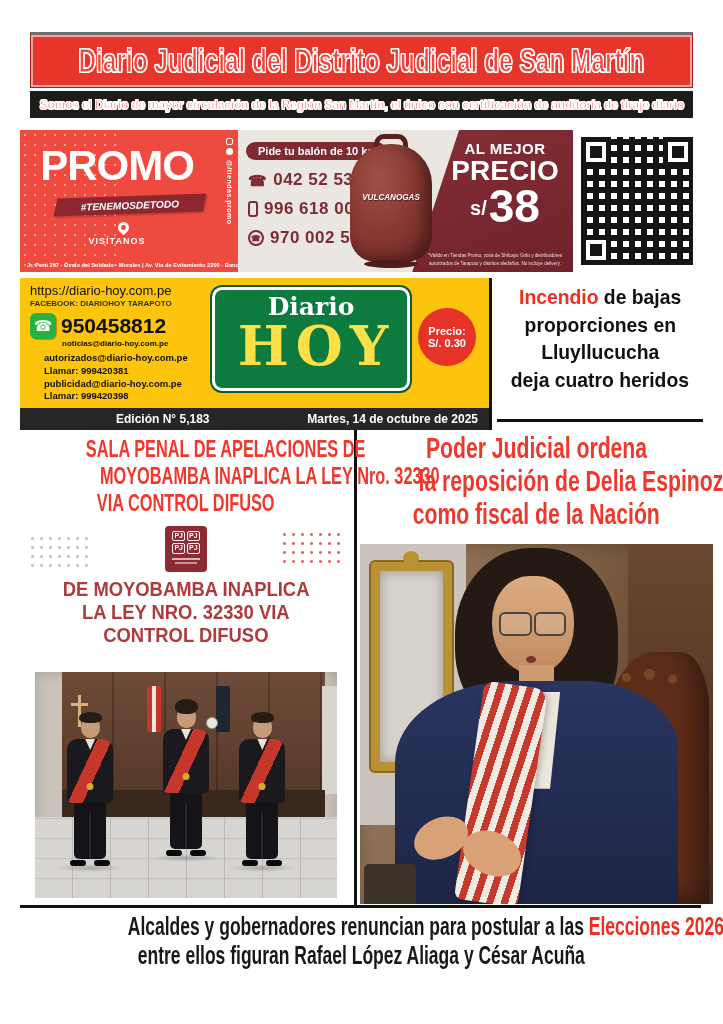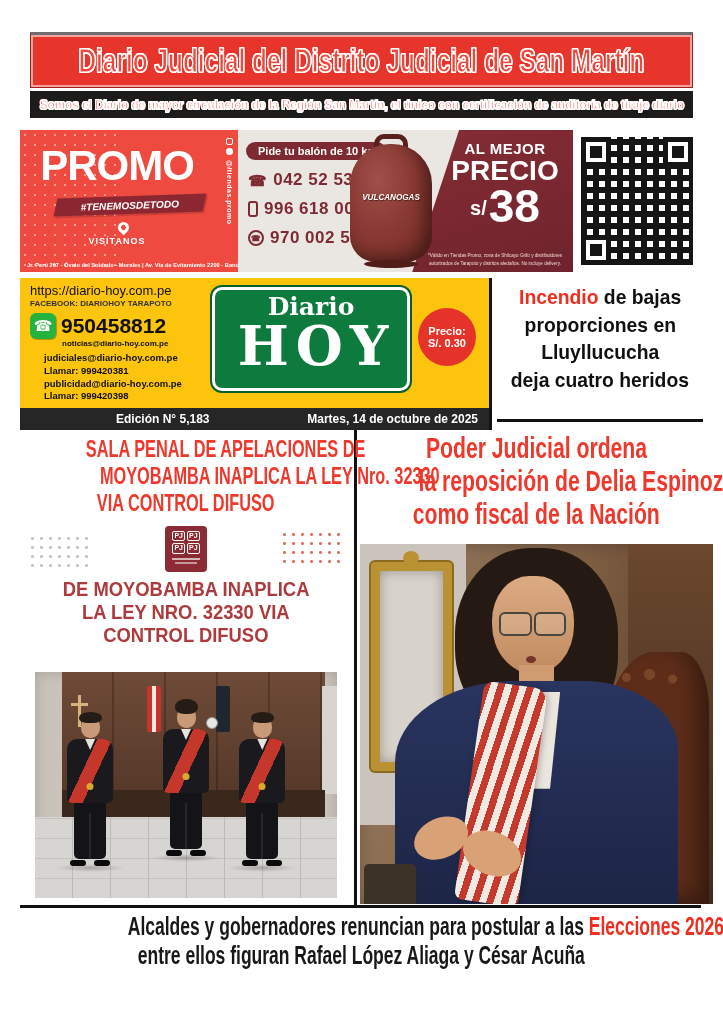--- a/index.html
+++ b/index.html
@@ -80,21 +80,21 @@
   .m-fb { font-size:8px; font-weight:bold; color:#333; margin-top:1px; }
   .wa-row { display:flex; align-items:center; gap:5px; margin-top:5px; }
   .wa-icon { width:26px; height:26px; background:#25b33d; border-radius:6px; display:flex; align-items:center; justify-content:center;
     color:#fff; font-size:15px; box-shadow:1px 1px 0 rgba(0,0,0,.25); }
   .wa-num { font-size:21px; font-weight:bold; }
   .m-newsmail { font-size:8px; font-weight:bold; margin:0 0 4px 32px; }
   .m-lines { font-size:9.5px; font-weight:bold; line-height:1.35; margin-left:14px; }
   .sign { position:absolute; left:192px; top:9px; width:198px; height:104px; background:#0d7a3e;
     border:3px solid #fff; border-radius:10px; box-shadow:0 0 0 2px #0a5c2f; display:flex; flex-direction:column; align-items:center; }
   .sign-top { font-family:"DejaVu Serif", serif; font-weight:bold; color:#fff; font-size:25px; margin-top:4px; line-height:1; }
-  .sign-main { font-family:"DejaVu Serif", serif; font-weight:bold; color:#ffffff; font-size:54px; letter-spacing:7px; line-height:1; margin-left:11px; }
+  .sign-main { font-family:"DejaVu Serif", serif; font-weight:bold; color:#fde047; font-size:54px; letter-spacing:7px; line-height:1; margin-left:11px; }
   .price-circle { position:absolute; left:398px; top:30px; width:58px; height:58px; background:#e6332a; border-radius:50%;
     display:flex; flex-direction:column; align-items:center; justify-content:center; color:#fff; }
   .pc-label { font-size:11px; font-weight:bold; line-height:1.1; }
   .pc-value { font-size:11px; font-weight:bold; }
   .edition-bar { left:20px; top:408px; width:472px; height:22px; background:#262626; color:#fff; display:flex; align-items:center;
     justify-content:space-between; padding:0 14px 0 96px; font-size:12px; font-weight:bold; }
   .mast-divider { left:489px; top:278px; width:3px; height:152px; background:#111; }
   .side-headline { left:497px; top:281px; width:206px; height:141px; border-bottom:3px solid #111; text-align:center;
     font-size:21px; font-weight:bold; color:#101010; line-height:1.32; padding-top:2px; }
   .side-headline .cline > span { display:inline-block; white-space:nowrap; transform:scaleX(.92); }
@@ -279,21 +279,21 @@
   <div class="abs masthead">
     <div class="contact">
       <div class="m-site">https://diario-hoy.com.pe</div>
       <div class="m-fb">FACEBOOK: DIARIOHOY TARAPOTO</div>
       <div class="wa-row">
         <div class="wa-icon">☎</div>
         <div class="wa-num">950458812</div>
       </div>
       <div class="m-newsmail">noticias@diario-hoy.com.pe</div>
       <div class="m-lines">
-        <div>judiciales@diario-hoy.com.pe</div>
+        <div>autorizados@diario-hoy.com.pe</div>
         <div>Llamar: 999420381</div>
         <div>publicidad@diario-hoy.com.pe</div>
         <div>Llamar: 999420398</div>
       </div>
     </div>
     <div class="sign">
       <div class="sign-top">Diario</div>
       <div class="sign-main">HOY</div>
     </div>
     <div class="price-circle">

